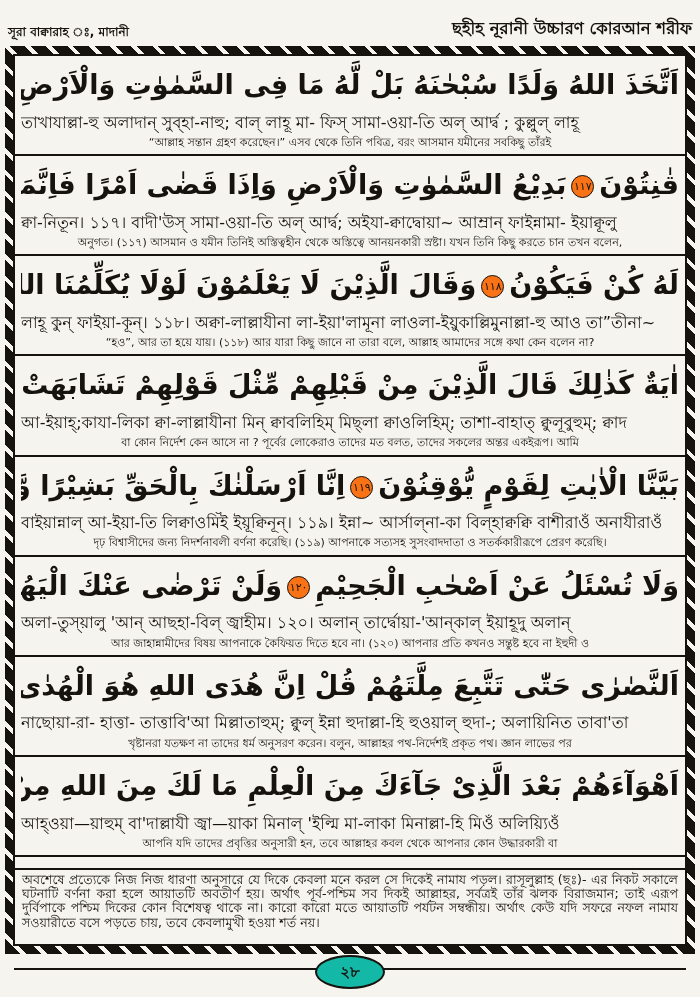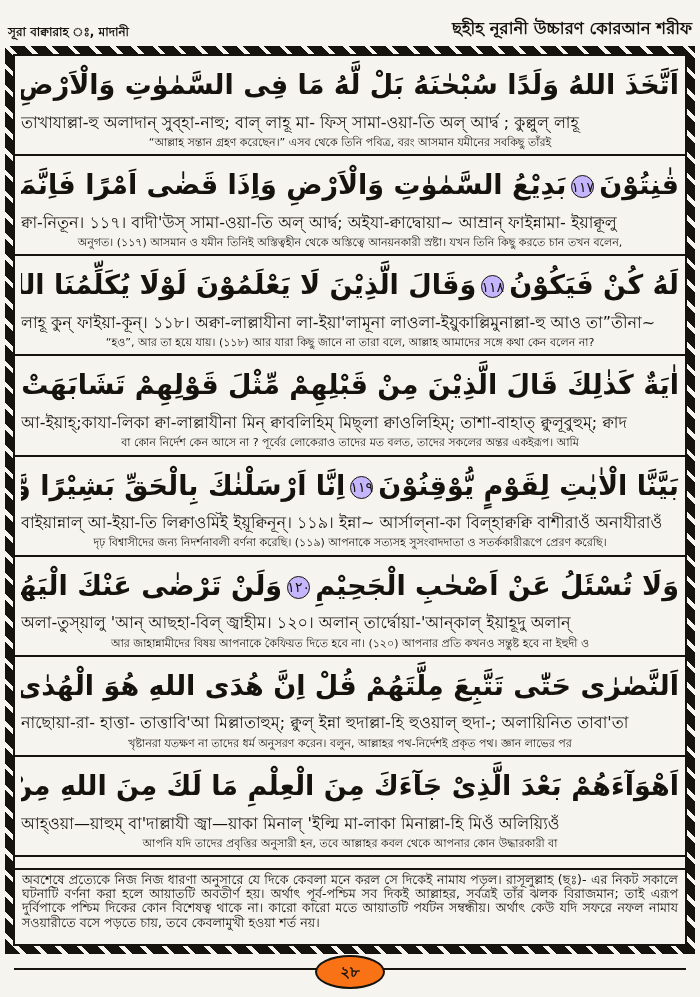--- a/index.html
+++ b/index.html
@@ -63,26 +63,26 @@
     overflow: hidden;
     letter-spacing: 0.5px;
   }
   .ayah-circle {
     display: inline-flex;
     align-items: center;
     justify-content: center;
     width: 23px; height: 23px;
     border: 1.5px solid #16130f;
     border-radius: 50%;
-    font-size: 14px;
+    font-size: 11px;
     font-weight: normal;
     line-height: 1;
     vertical-align: middle;
     margin: 0 5px;
-    background: #c4b5fd;
+    background: #f97316;
     box-sizing: border-box;
   }
   .ayah-circle:empty { display: none; }
   .translit-row {
     font-size: 16px;
     font-weight: normal;
     line-height: 22px;
     height: 22px;
     text-align: left;
     white-space: nowrap;
@@ -118,21 +118,21 @@
     border-top: 2.5px solid #16130f;
   }
   .page-number {
     position: absolute;
     left: 50%;
     top: -15px;
     transform: translateX(-50%);
     width: 66px; height: 30px;
     border: 2px solid #16130f;
     border-radius: 50%;
-    background: #f97316;
+    background: #14b8a6;
     display: flex;
     align-items: center;
     justify-content: center;
     font-size: 15px;
     font-weight: bold;
   }
 </style>
 </head>
 <body>
 

